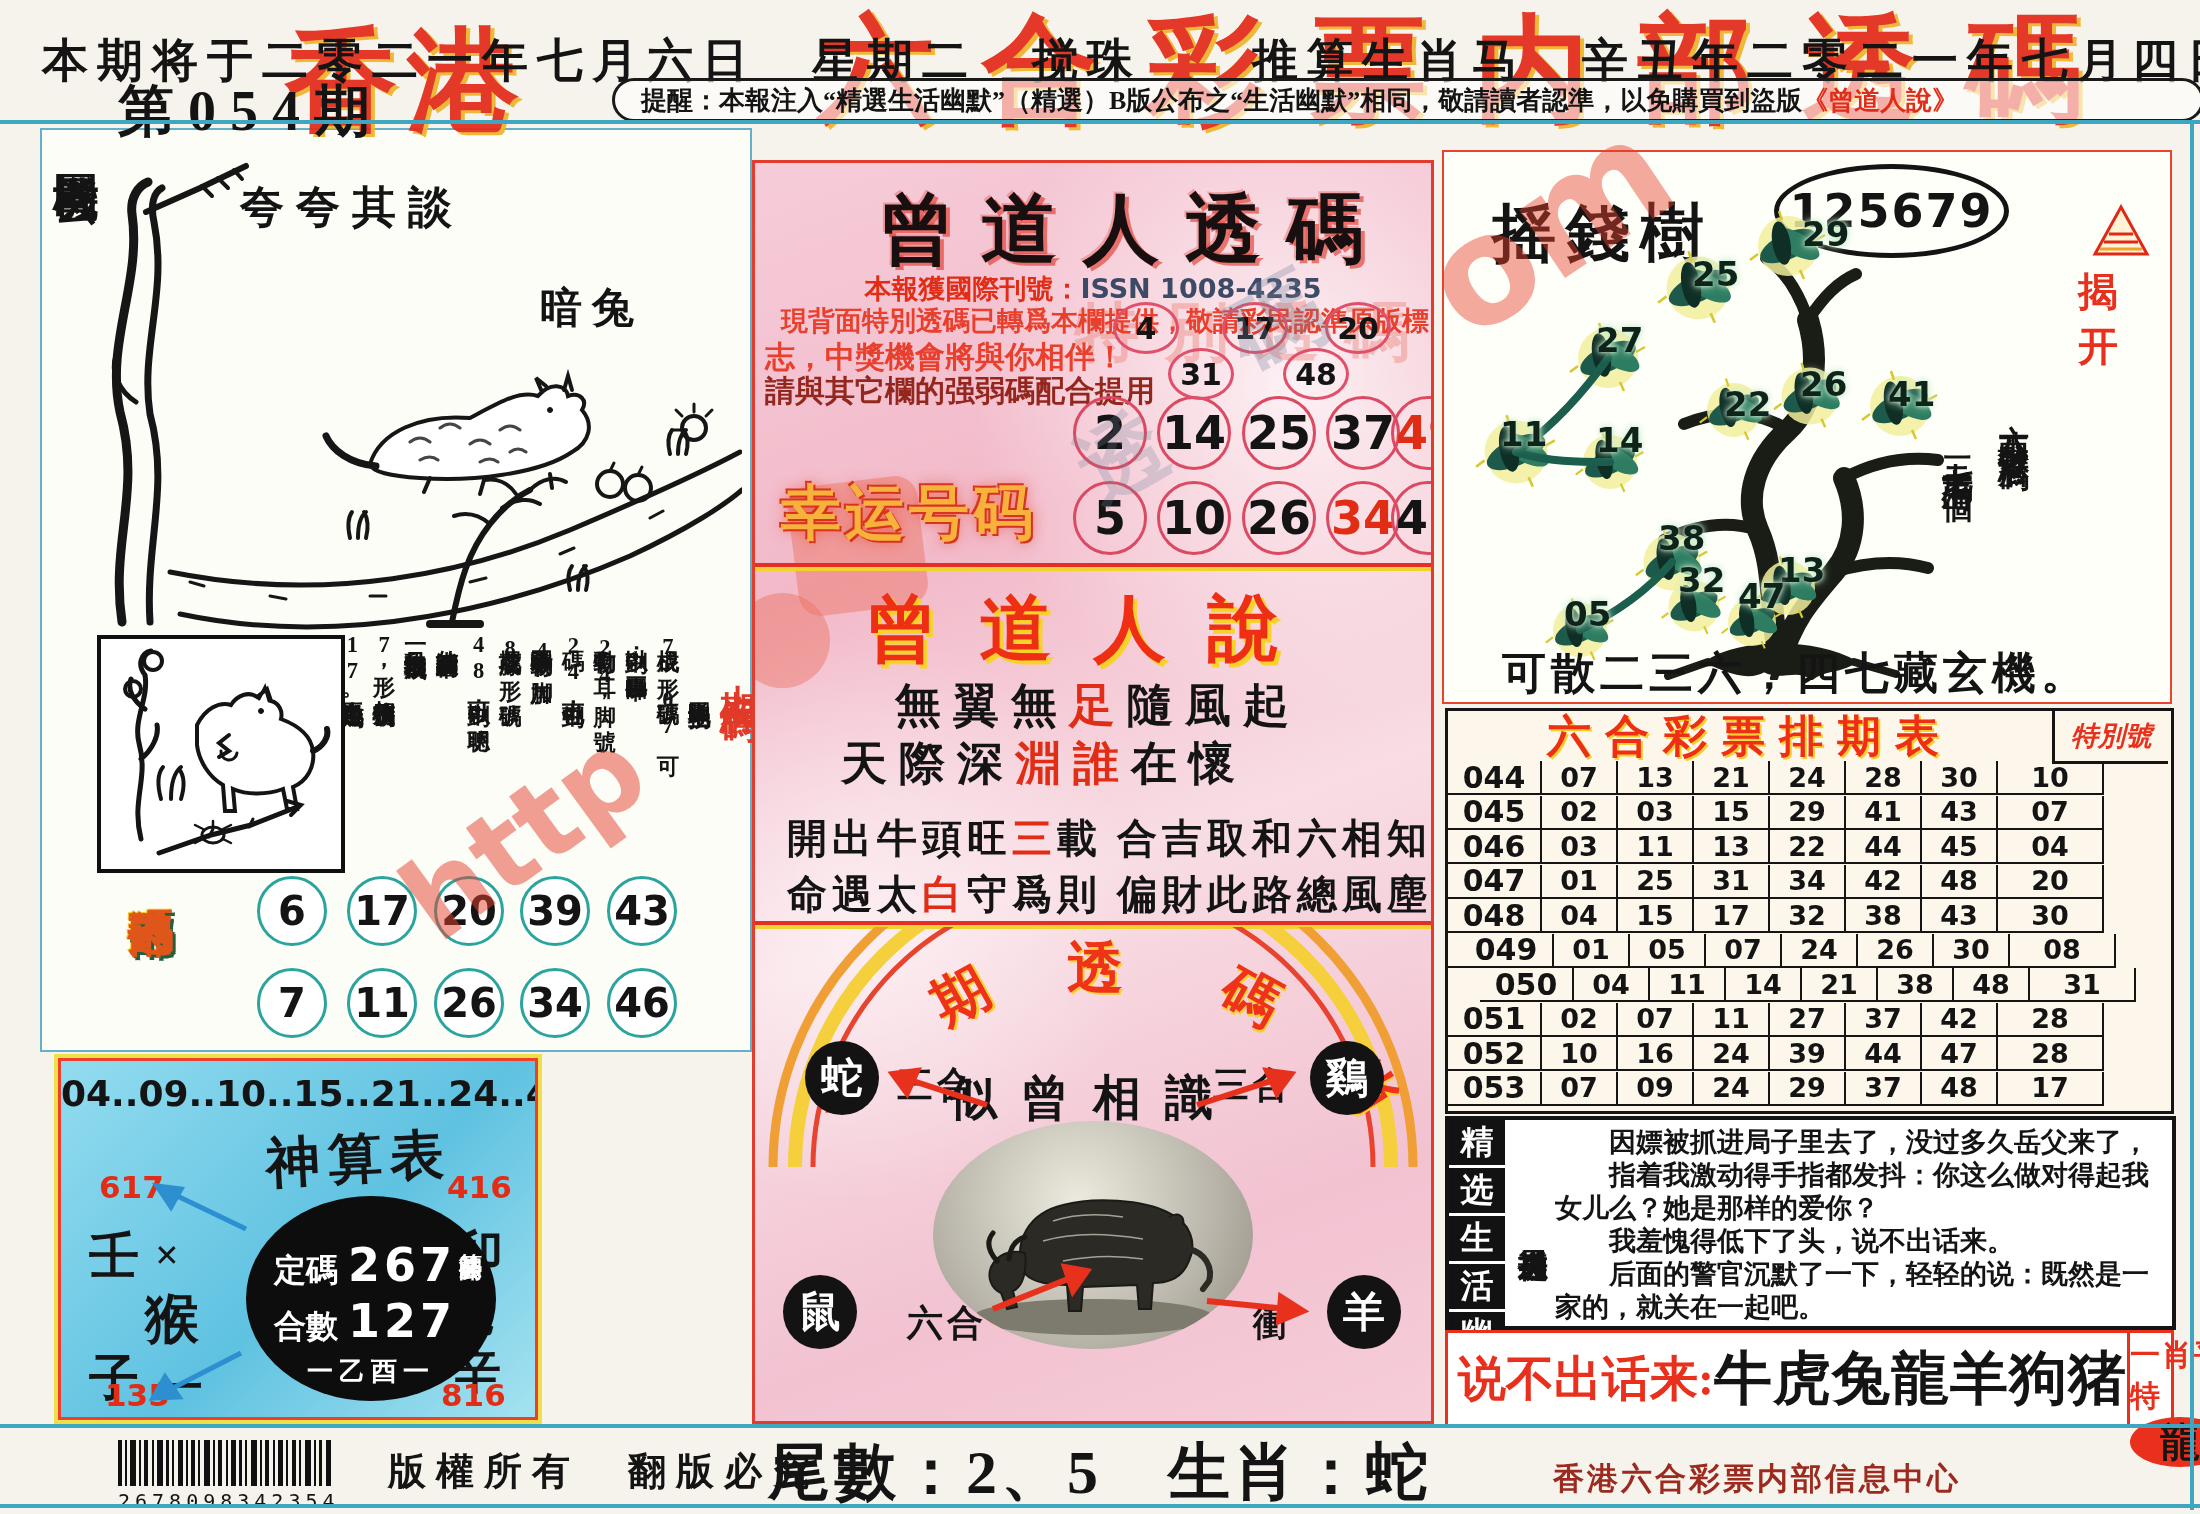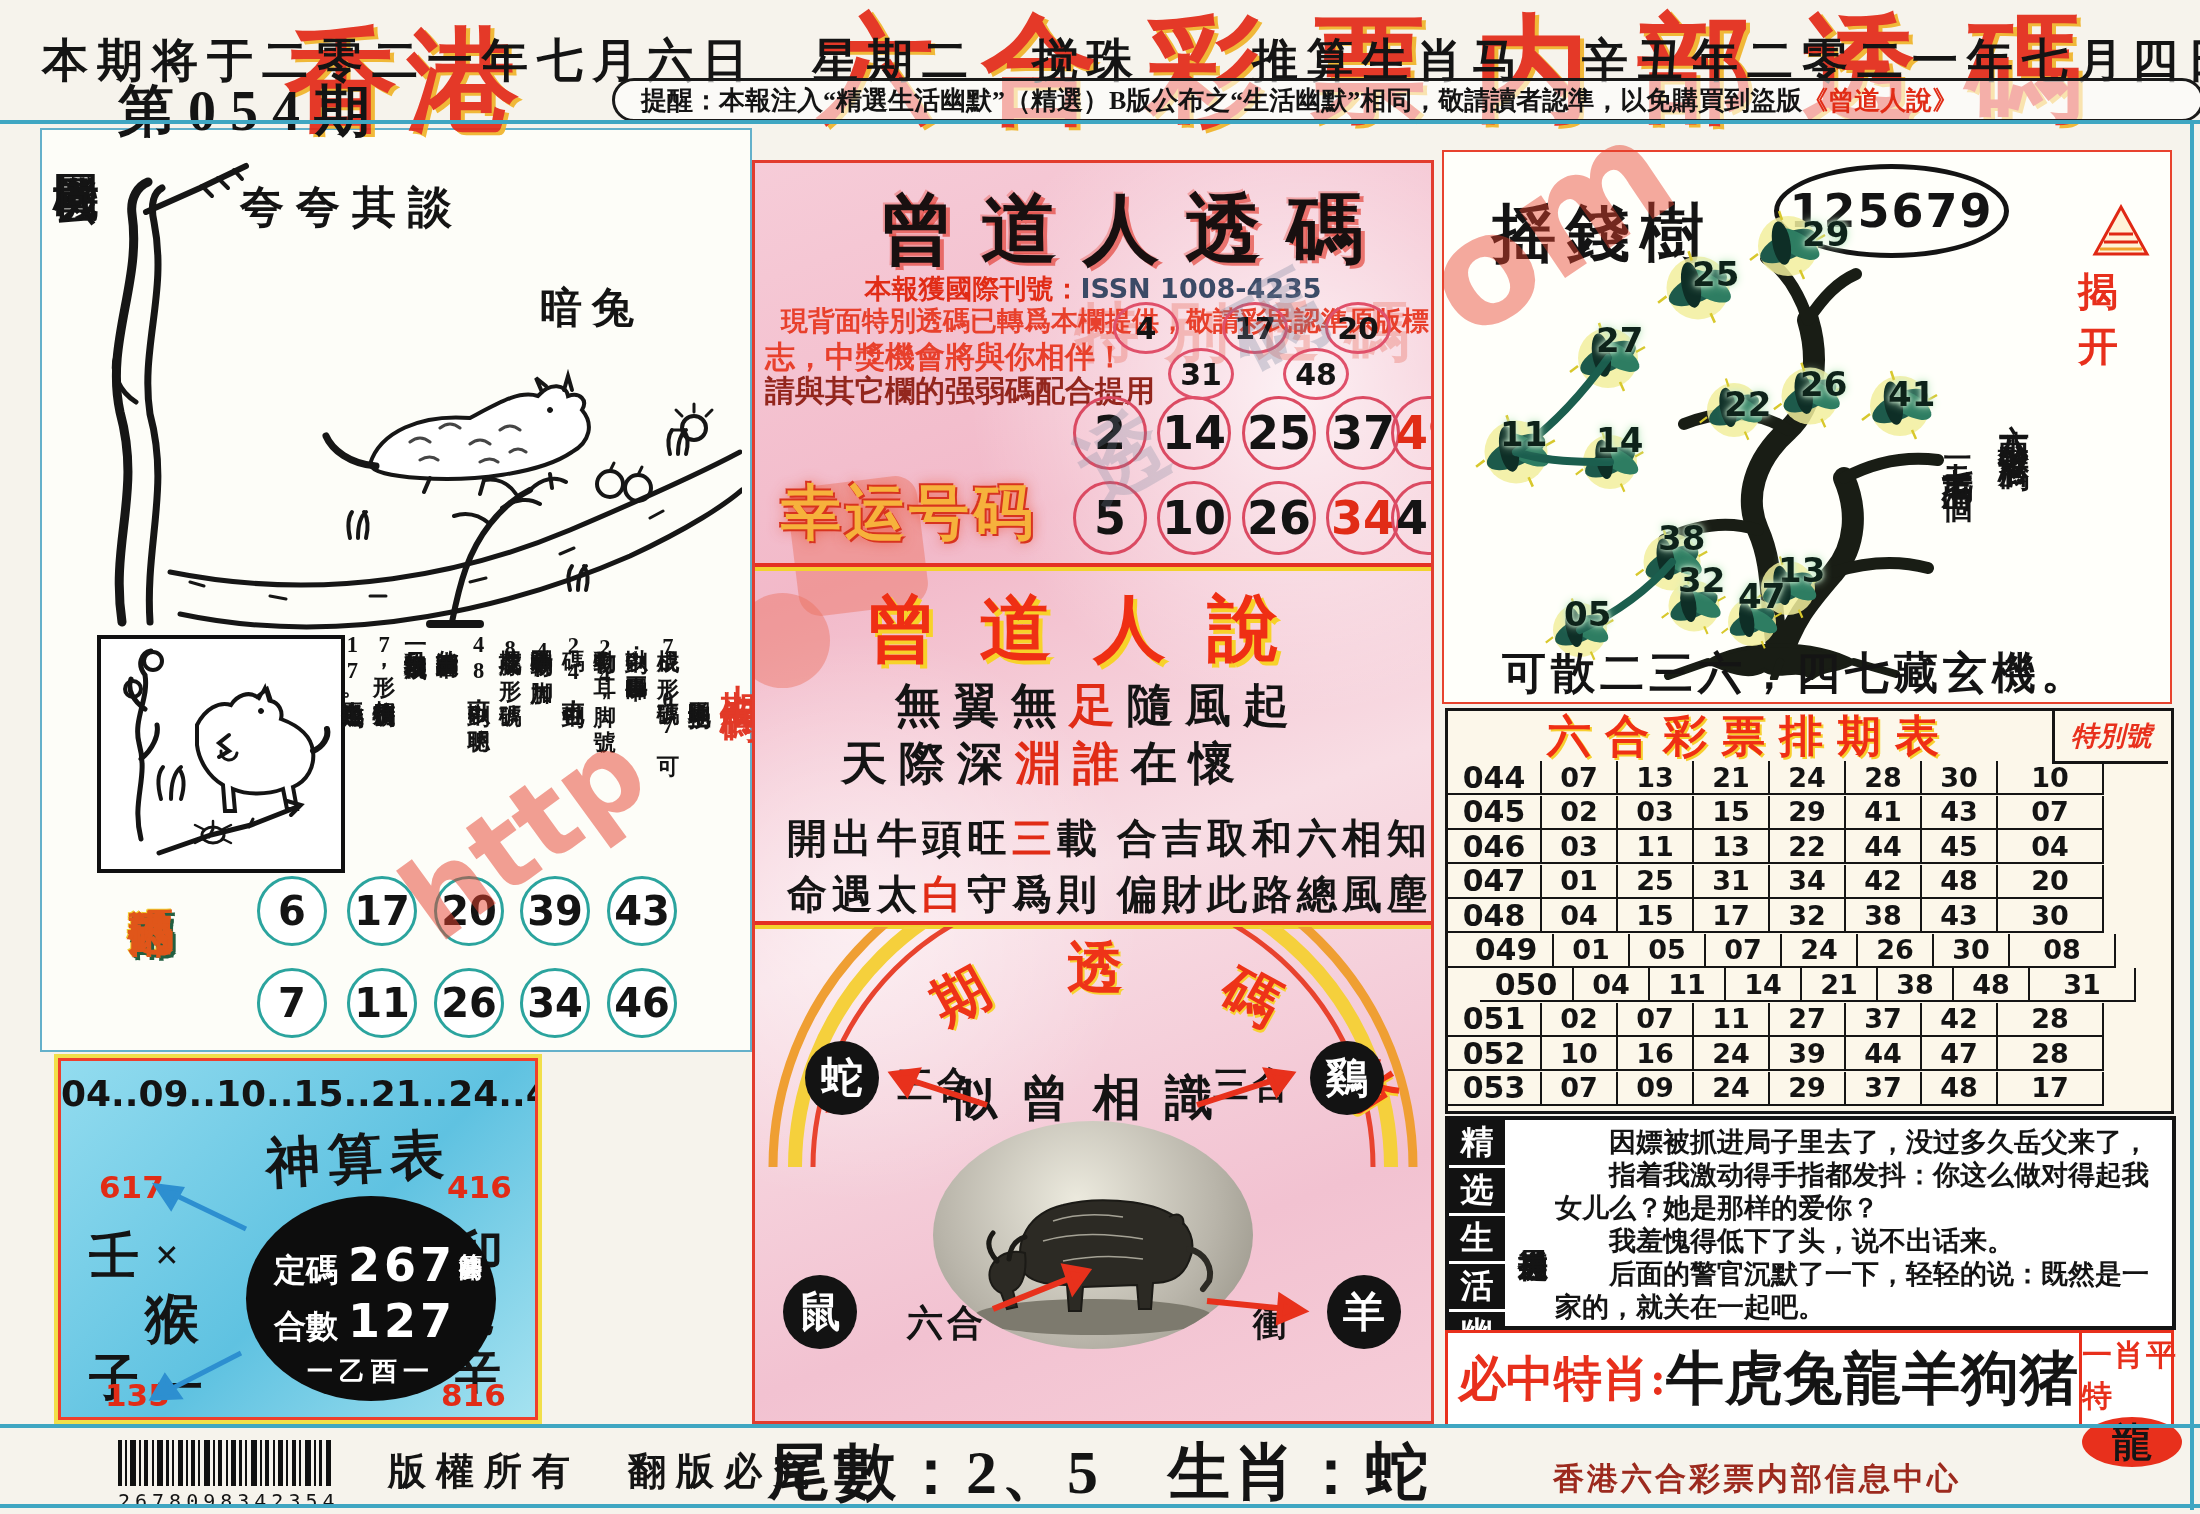--- a/index.html
+++ b/index.html
@@ -576,21 +576,21 @@
           <div class="ind">指着我激动得手指都发抖：你这么做对得起我</div>
           <div>女儿么？她是那样的爱你？</div>
           <div class="ind">我羞愧得低下了头，说不出话来。</div>
           <div class="ind">后面的警官沉默了一下，轻轻的说：既然是一</div>
           <div>家的，就关在一起吧。</div>
         </div>
     </div>
 
     <div id="pickbox">
       <div id="pick-left">
-        <span id="pick-label">必中特肖:</span>
+        <span id="pick-label">说不出话来:</span>
         <span id="pick-animals">牛虎兔龍羊狗猪</span>
       </div>
       <div id="pick-right">
         <div id="pick-side-title">一肖平特</div>
         <div id="pick-ellipse">龍</div>
       </div>
     </div>
   </div>
 
   <div class="abs blueline" style="top:1424px"></div>

